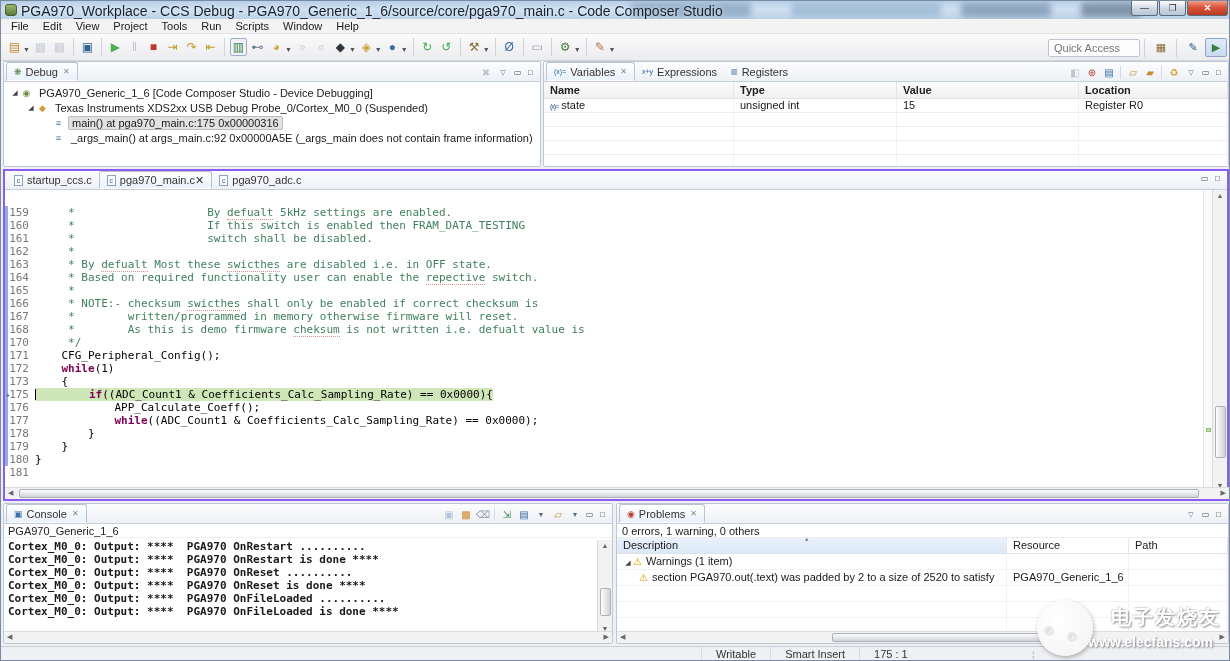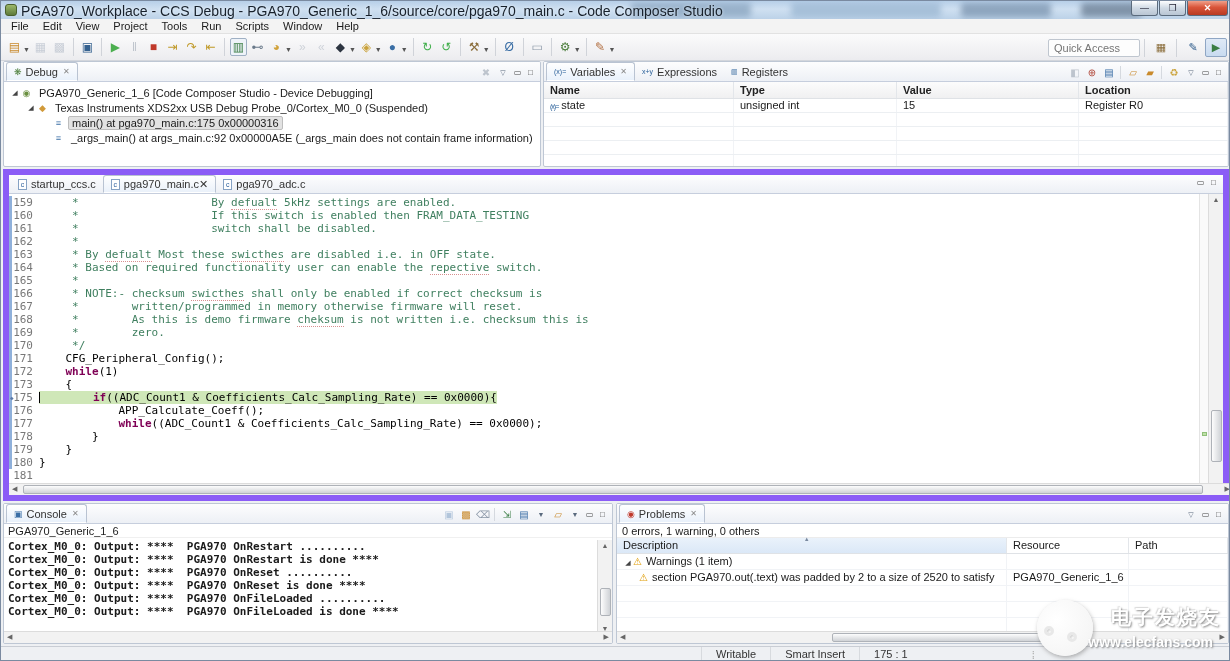--- a/index.html
+++ b/index.html
@@ -54,25 +54,25 @@
   .tree-row.selected .tree-label { background:#e2e2e2; border:1px solid #bdbdbd; }
 
   
   .grid-head { display:grid; grid-template-columns:190px 163px 182px 1fr; height:17px; background:linear-gradient(#fcfcfc,#f0f0f1); border-bottom:1px solid #dfe2e6;font-weight:bold; }
   .grid-head > div { padding:2px 6px; border-right:1px solid #e3e6ea; color:#222; }
   .grid-row { display:grid; grid-template-columns:190px 163px 182px 1fr; height:14px; border-bottom:1px solid #eceff2; }
   .grid-row > div { padding:0 6px; border-right:1px solid #f1f3f6; overflow:hidden; white-space:nowrap; }
   .var-icon { font-size:7px; color:#2a6099; margin-right:3px; letter-spacing:-1px; }
 
   
-  #editor { position:absolute; left:2px; top:168px; width:1226px; height:332px; background:#fff; border:6px solid #8b5cf6; }
+  #editor { position:absolute; left:2px; top:168px; width:1226px; height:332px; background:#fff; border:2px solid #8b5cf6; }
   .etab { height:18px; display:flex; align-items:center; padding:0 7px; color:#333; white-space:nowrap; }
   .etab.active { background:linear-gradient(#ffffff,#eaf1fa); border:1px solid #b9c3d2; border-bottom:1px solid #fff; border-radius:3px 3px 0 0; }
   .cfile { display:inline-block; width:9px; height:11px; background:#fff; border:1px solid #86a2c4; font-size:7px; line-height:10px; text-align:center; color:#2a5e9c; margin-right:4px; }
-  #code { position:absolute; left:0; top:19px; width:1196px; height:301px; overflow:hidden; font-family:"DejaVu Sans Mono", monospace; font-size:11px; line-height:13px; padding-top:2px; }
+  #code { position:absolute; left:0; top:19px; width:1196px; height:301px; overflow:hidden; font-family:"DejaVu Sans Mono", monospace; font-size:11px; line-height:13px; padding-top:16px; }
   .code-line { height:13px; white-space:pre; position:relative; }
   .gutter { display:inline-block; width:30px; color:#787878; text-align:right; padding-right:6px; position:relative; }
   .changebar { position:absolute; left:0; top:0; width:3px; background:#8fb0da; }
   .ip-arrow { position:absolute; left:1px; font-size:6px; color:#5b7aa8; }
   .ctext { white-space:pre; }
   .cm { color:#3f7f5f; }
   .kw { color:#7f0055; font-weight:bold; }
   .pl { color:#000; }
   .sp { border-bottom:1px dotted #d89090; }
   .curline { background:#cfe7b8; }
@@ -331,22 +331,21 @@
     <div id="code">
         <div class="code-line"><span class="gutter">159<span class="changebar" style="height: 13px;"></span></span><span class="ctext"><span class="cm">     *                    By </span><span class="cm sp">defualt</span><span class="cm"> 5kHz settings are enabled.</span></span></div>
         <div class="code-line"><span class="gutter">160<span class="changebar" style="height: 13px;"></span></span><span class="ctext"><span class="cm">     *                    If this switch is enabled then FRAM_DATA_TESTING</span></span></div>
         <div class="code-line"><span class="gutter">161<span class="changebar" style="height: 13px;"></span></span><span class="ctext"><span class="cm">     *                    switch shall be disabled.</span></span></div>
         <div class="code-line"><span class="gutter">162<span class="changebar" style="height: 13px;"></span></span><span class="ctext"><span class="cm">     *</span></span></div>
         <div class="code-line"><span class="gutter">163<span class="changebar" style="height: 13px;"></span></span><span class="ctext"><span class="cm">     * By </span><span class="cm sp">defualt</span><span class="cm"> Most these </span><span class="cm sp">swicthes</span><span class="cm"> are disabled i.e. in OFF state.</span></span></div>
         <div class="code-line"><span class="gutter">164<span class="changebar" style="height: 13px;"></span></span><span class="ctext"><span class="cm">     * Based on required functionality user can enable the </span><span class="cm sp">repective</span><span class="cm"> switch.</span></span></div>
         <div class="code-line"><span class="gutter">165<span class="changebar" style="height: 13px;"></span></span><span class="ctext"><span class="cm">     *</span></span></div>
         <div class="code-line"><span class="gutter">166<span class="changebar" style="height: 13px;"></span></span><span class="ctext"><span class="cm">     * NOTE:- checksum </span><span class="cm sp">swicthes</span><span class="cm"> shall only be enabled if correct checksum is</span></span></div>
         <div class="code-line"><span class="gutter">167<span class="changebar" style="height: 13px;"></span></span><span class="ctext"><span class="cm">     *        written/programmed in memory otherwise firmware will reset.</span></span></div>
-        <div class="code-line"><span class="gutter">168<span class="changebar" style="height: 13px;"></span></span><span class="ctext"><span class="cm">     *        As this is demo firmware </span><span class="cm sp">cheksum</span><span class="cm"> is not written i.e. checksum this is</span></span></div>
-        <div class="code-line"><span class="gutter">169<span class="changebar" style="height: 13px;"></span></span><span class="ctext"><span class="cm">     *        zero.</span></span></div>
+        <div class="code-line"><span class="gutter">168<span class="changebar" style="height: 13px;"></span></span><span class="ctext"><span class="cm">     *        As this is demo firmware </span><span class="cm sp">cheksum</span><span class="cm"> is not written i.e. defualt value is</span></span></div>
         <div class="code-line"><span class="gutter">170<span class="changebar" style="height: 13px;"></span></span><span class="ctext"><span class="cm">     */</span></span></div>
         <div class="code-line"><span class="gutter">171<span class="changebar" style="height: 13px;"></span></span><span class="ctext"><span class="pl">    CFG_Peripheral_Config();</span></span></div>
         <div class="code-line"><span class="gutter">172<span class="changebar" style="height: 13px;"></span></span><span class="ctext"><span class="pl">    </span><span class="kw">while</span><span class="pl">(1)</span></span></div>
         <div class="code-line"><span class="gutter">173<span class="changebar" style="height: 13px;"></span></span><span class="ctext"><span class="pl">    {</span></span></div>
         <div class="code-line"><span class="gutter">175<span class="changebar" style="height: 13px;"></span><span class="ip-arrow">◆</span></span><span class="ctext curline"><span class="caret"></span><span class="pl">        </span><span class="kw">if</span><span class="pl">((ADC_Count1 &amp; Coefficients_Calc_Sampling_Rate) == 0x0000){</span></span></div>
         <div class="code-line"><span class="gutter">176<span class="changebar" style="height: 13px;"></span></span><span class="ctext"><span class="pl">            APP_Calculate_Coeff();</span></span></div>
         <div class="code-line"><span class="gutter">177<span class="changebar" style="height: 13px;"></span></span><span class="ctext"><span class="pl">            </span><span class="kw">while</span><span class="pl">((ADC_Count1 &amp; Coefficients_Calc_Sampling_Rate) == 0x0000);</span></span></div>
         <div class="code-line"><span class="gutter">178<span class="changebar" style="height: 13px;"></span></span><span class="ctext"><span class="pl">        }</span></span></div>
         <div class="code-line"><span class="gutter">179<span class="changebar" style="height: 13px;"></span></span><span class="ctext"><span class="pl">    }</span></span></div>
         <div class="code-line"><span class="gutter">180<span class="changebar" style="height: 13px;"></span></span><span class="ctext"><span class="pl">}</span></span></div>

